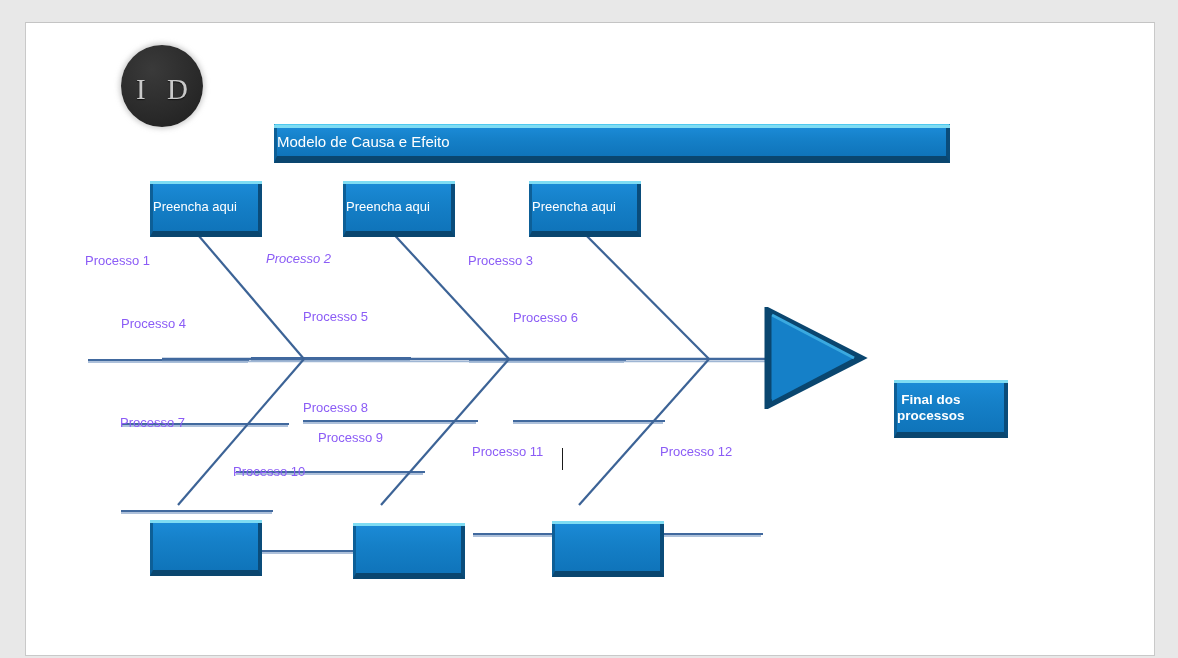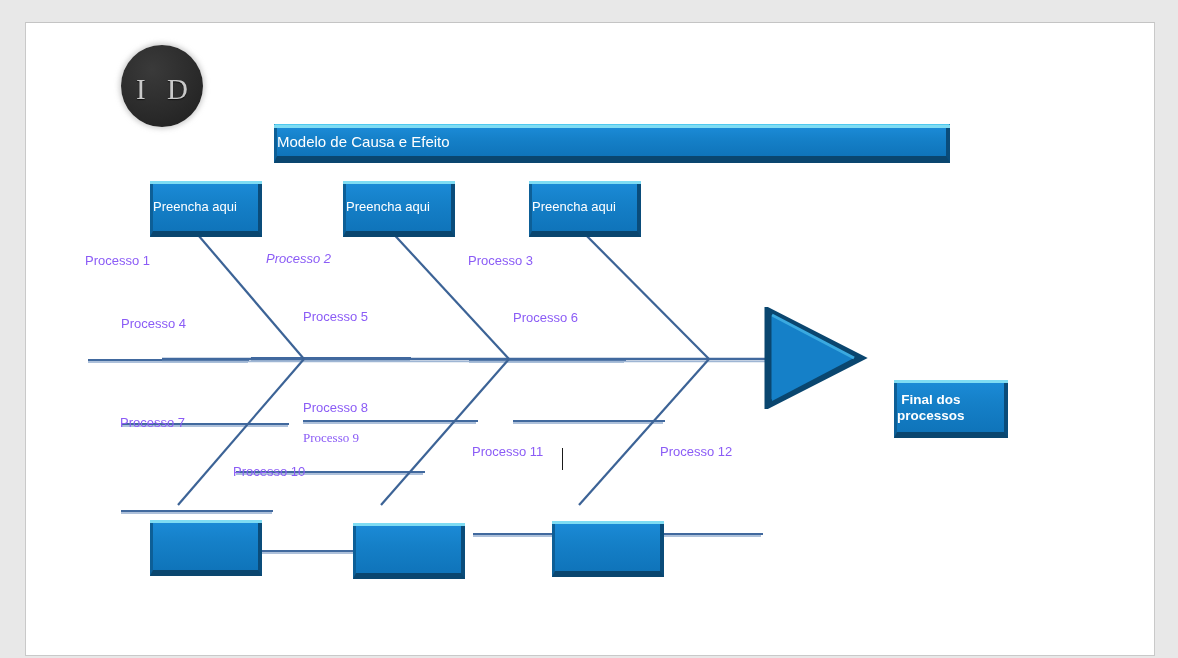--- a/index.html
+++ b/index.html
@@ -241,21 +241,21 @@
     <div class="proc-label" style="left:59px;  top:230px;">Processo 1</div>
     <div class="proc-label" style="left:240px; top:228px;font-style:italic;">Processo 2</div>
     <div class="proc-label" style="left:442px; top:230px;">Processo 3</div>
 
     <div class="proc-label" style="left:95px;  top:293px;">Processo 4</div>
     <div class="proc-label" style="left:277px; top:286px;">Processo 5</div>
     <div class="proc-label" style="left:487px; top:287px;">Processo 6</div>
 
     <div class="proc-label" style="left:94px;  top:392px;">Processo 7</div>
     <div class="proc-label" style="left:277px; top:377px;">Processo 8</div>
-    <div class="proc-label" style="left:277px; top:407px;font-family:Liberation Serif, serif;">Processo 9</div>
+    <div class="proc-label" style="left:292px; top:407px;">Processo 9</div>
 
     <div class="proc-label" style="left:207px; top:441px;text-align:center;">Processo 10</div>
     <div class="proc-label" style="left:446px; top:421px;">Processo 11</div>
     <div class="proc-label" style="left:634px; top:421px;">Processo 12</div>
 
     <div id="text-caret"></div>
 
   </div>
 </div>
 

